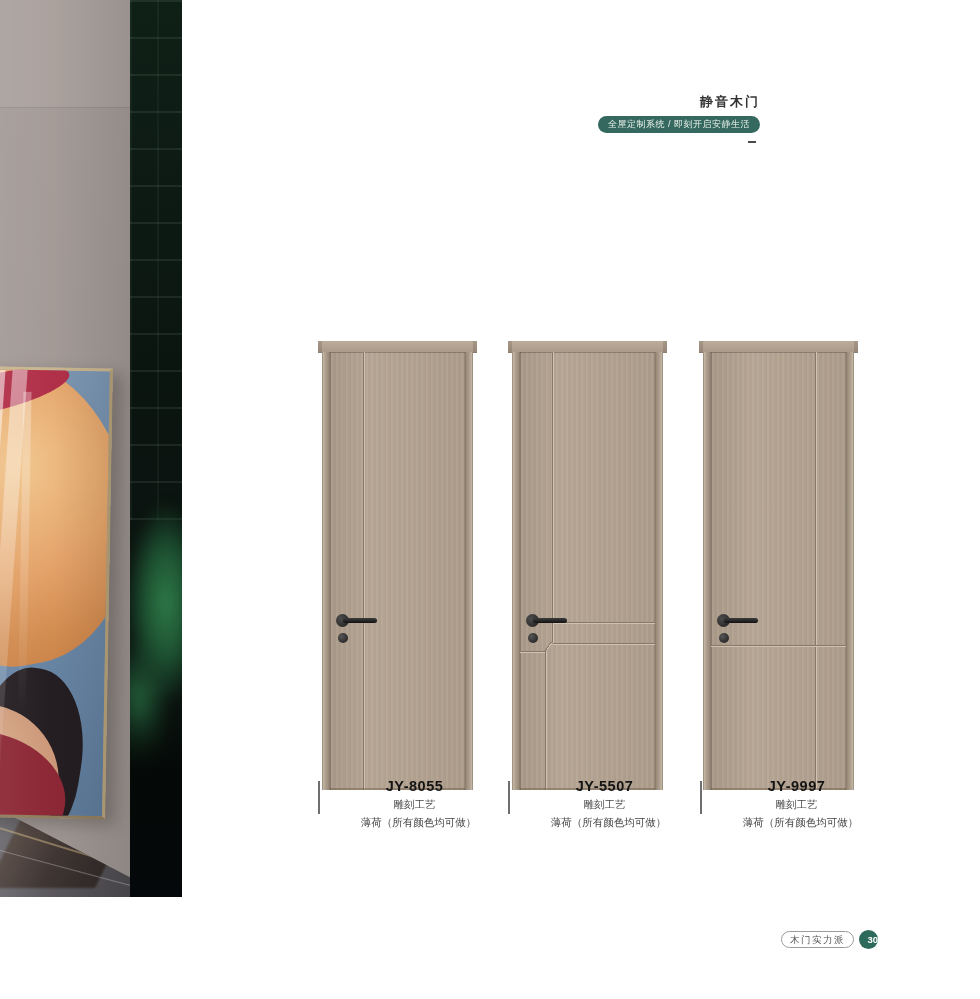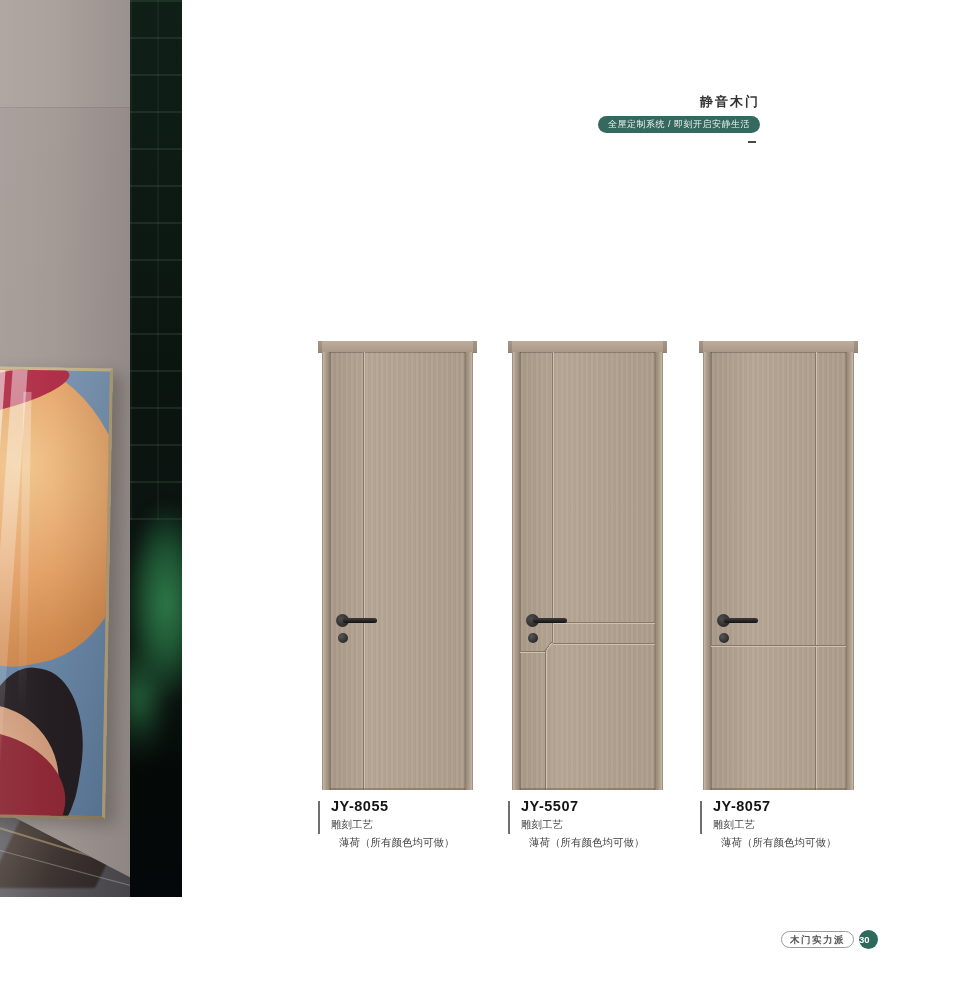--- a/index.html
+++ b/index.html
@@ -102,34 +102,34 @@
   
   .handle{position:absolute;left:6px;top:262px;width:44px;height:30px;}
   .rose{position:absolute;left:0;top:0;width:13px;height:13px;border-radius:50%;
         background:radial-gradient(circle at 35% 35%,#4d4d4d,#1c1c1c);}
   .lever{position:absolute;left:7px;top:4px;width:34px;height:5px;border-radius:3px;
          background:linear-gradient(#3d3d3d,#121212);}
   .knob{position:absolute;left:2px;top:19px;width:10px;height:10px;border-radius:50%;
         background:radial-gradient(circle at 35% 35%,#565656,#191919);}
 
   
-  .label{position:absolute;top:798px;width:180px;}
+  .label{position:absolute;top:778px;width:180px;text-align:center;}
   .l1{left:318px}.l2{left:508px}.l3{left:700px}
   .bar{position:absolute;left:0;top:3px;width:2px;height:33px;background:#6f6f6f;}
   .model{margin-left:13px;font-size:14.5px;font-weight:bold;color:#141414;letter-spacing:.5px;}
   .craft{margin-left:13px;margin-top:4px;font-size:10.5px;color:#444;}
   .note{margin-left:21px;margin-top:4px;font-size:10.5px;color:#444;}
 
   
   .ft-box{position:absolute;top:931px;right:30px;height:15px;line-height:15px;
           border:1px solid #9b9b9b;border-radius:9px;padding:0 8px;
-          font-size:9.5px;color:#555;letter-spacing:1.5px;font-weight:bold;}
+          font-size:9.5px;color:#555;letter-spacing:1.5px;}
   .ft-page{position:absolute;top:930px;right:6px;width:19px;height:19px;border-radius:50%;
            background:#2e6a5b;color:#fff;font-size:9.5px;font-weight:bold;
-           text-align:left;line-height:19px;}
+           text-align:right;line-height:19px;}
 </style>
 </head>
 <body>
 
 <div id="page">
 
   <div class="photo">
     <div class="wall"></div>
     <div class="wall-seam"></div>
     <div class="floor">
@@ -217,21 +217,21 @@
     <div class="note">薄荷（所有颜色均可做）</div>
   </div>
   <div class="label l2">
     <span class="bar"></span>
     <div class="model">JY-5507</div>
     <div class="craft">雕刻工艺</div>
     <div class="note">薄荷（所有颜色均可做）</div>
   </div>
   <div class="label l3">
     <span class="bar"></span>
-    <div class="model">JY-8057</div>
+    <div class="model">JY-9997</div>
     <div class="craft">雕刻工艺</div>
     <div class="note">薄荷（所有颜色均可做）</div>
   </div>
 
   <div class="ft-box">木门实力派</div>
   <div class="ft-page">30</div>
 
 </div>
 
 </body></html>

